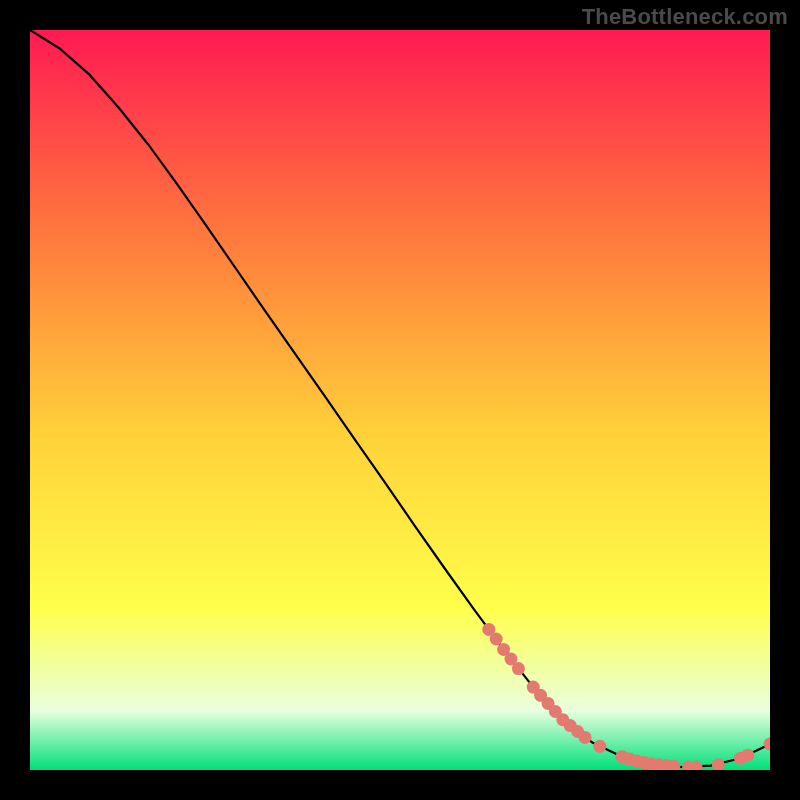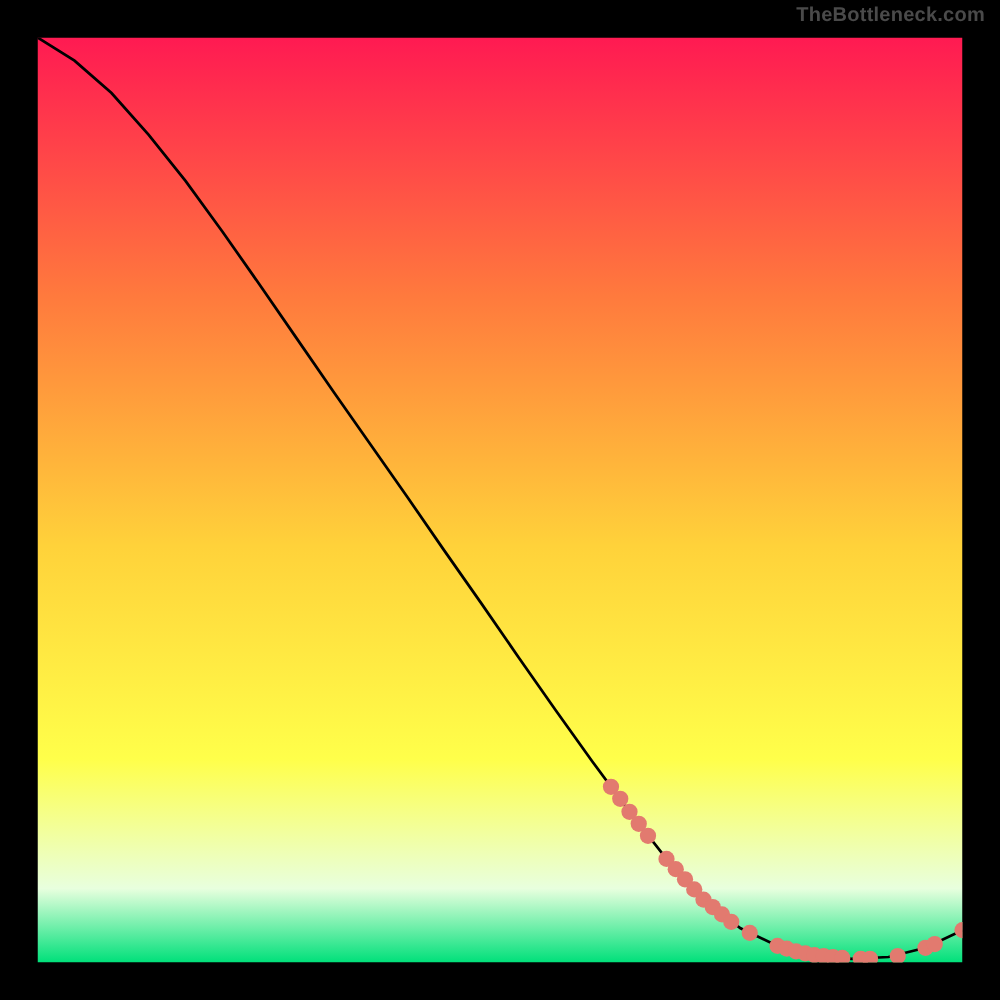--- a/index.html
+++ b/index.html
@@ -17,21 +17,21 @@
     left: 0;
     width: 800px;
     height: 800px;
     background: #000;
   }
   .watermark {
     position: absolute;
     top: 4px;
     right: 12px;
     color: #4a4a4a;
-    font-size: 16px;
+    font-size: 22px;
     font-weight: 600;
     letter-spacing: 0.2px;
   }
   .plot-area {
     position: absolute;
     top: 30px;
     left: 30px;
     width: 740px;
     height: 740px;
   }

